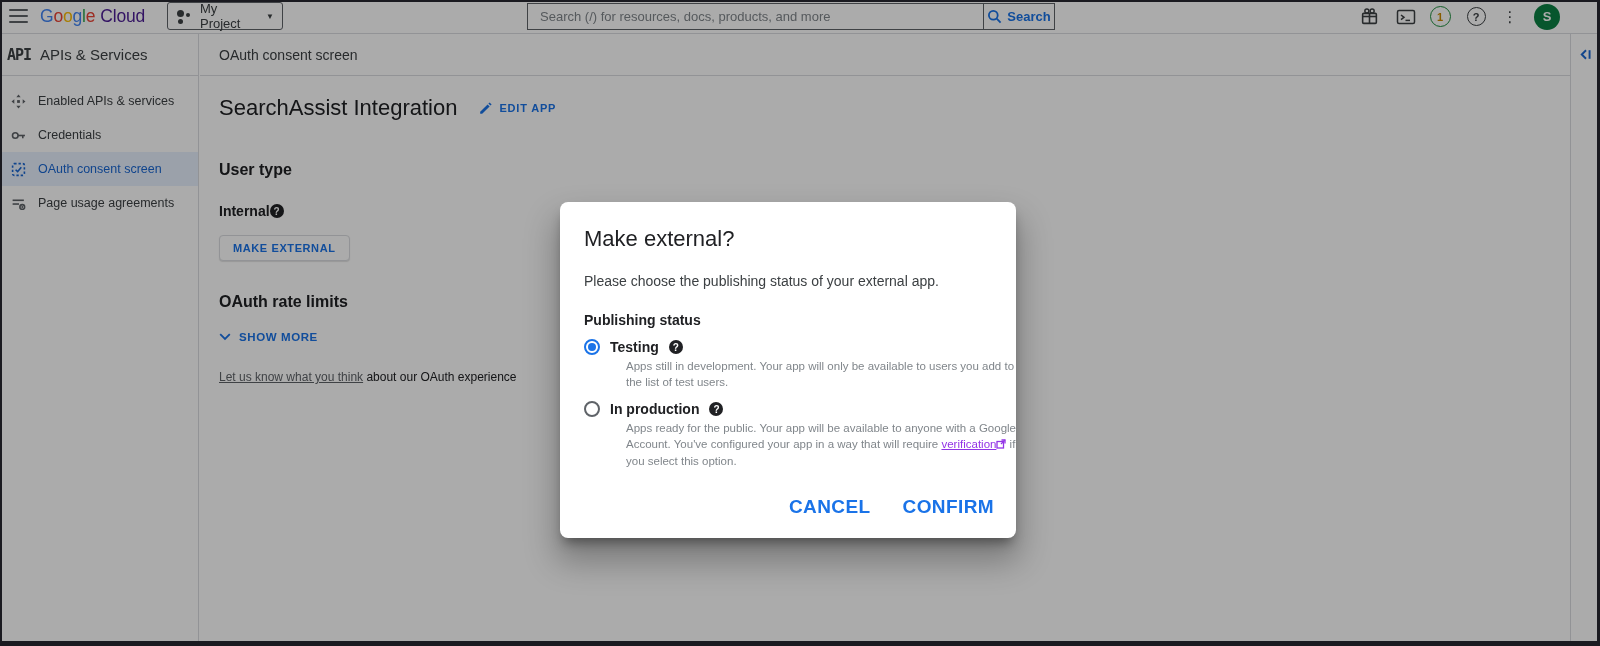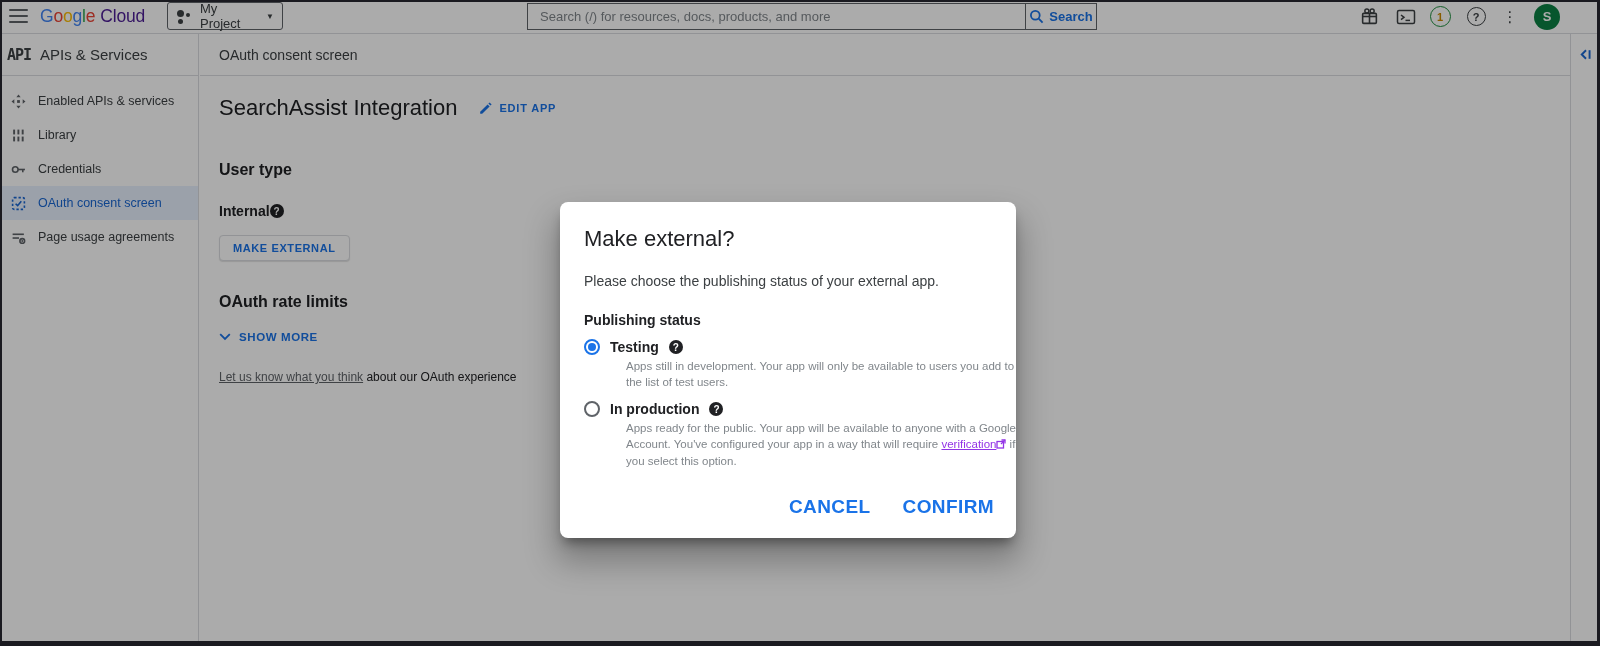--- a/index.html
+++ b/index.html
@@ -29,21 +29,21 @@
   .glogo .cloud{color:#4c1d95; margin-left:5px;}
   .project-btn{position:absolute; left:167px; top:2px; width:116px; height:28px; border:1.5px solid #5f6368; border-radius:3px; display:flex; align-items:center; padding:0 8px; background:#fff; cursor:pointer;}
   .proj-icon{width:15px; height:15px; position:relative; margin-right:9px;}
   .proj-icon i{position:absolute; background:#3c4043; border-radius:50%; display:block;}
   .proj-icon i:nth-child(1){width:7px;height:7px;left:1px;top:1px;}
   .proj-icon i:nth-child(2){width:4px;height:4px;right:1px;top:4px;}
   .proj-icon i:nth-child(3){width:5px;height:5px;left:2px;bottom:0;}
   .project-btn .plabel{font-size:13px; color:var(--text-secondary); flex:1;}
   .project-btn .caret{font-size:8px; color:#3c4043; margin-left:6px;}
   .search-wrap{position:absolute; left:527px; top:3px; height:27px; display:flex;}
-  .search-input{width:499px; height:27px; border:1px solid #5f6368; background:#fff; font-family:inherit; font-size:13px; color:var(--text-secondary); padding:0 12px; outline:none;}
+  .search-input{width:457px; height:27px; border:1px solid #5f6368; background:#fff; font-family:inherit; font-size:13px; color:var(--text-secondary); padding:0 12px; outline:none;}
   .search-input::placeholder{color:var(--text-muted);}
   .search-btn{width:72px; height:27px; margin-left:-1px; border:1px solid #5f6368; background:#fff; display:flex; align-items:center; justify-content:center; gap:5px; cursor:pointer;}
   .search-btn .lbl{font-size:13px; font-weight:bold; color:var(--accent-blue);}
   .tb-icons{position:absolute; right:0; top:0; height:33px;}
   .tb-ic{position:absolute; top:0; height:33px; display:flex; align-items:center; justify-content:center; cursor:pointer;}
   .circle-icon{width:19px; height:19px; border:1.6px solid #3c4043; border-radius:50%; display:flex; align-items:center; justify-content:center; font-size:11px; font-weight:bold; color:#3c4043;}
   .badge-circle{width:21px; height:21px; border:1.6px solid var(--badge-ring-green); border-radius:50%; display:flex; align-items:center; justify-content:center; font-size:11px; color:var(--badge-number); font-weight:bold;}
   .more-dots{font-size:15px; color:#3c4043;}
   .avatar{width:26px; height:26px; border-radius:50%; background:var(--avatar-green); color:#fff; font-size:13px; font-weight:bold; display:flex; align-items:center; justify-content:center;}
 
@@ -186,33 +186,20 @@
             <path class="fl" d="M0.5 7l2.6-2v4z"></path>
             <path class="fl" d="M13.5 7l-2.6-2v4z"></path>
             <rect class="fl" x="5.7" y="5.7" width="2.6" height="2.6"></rect>
           </svg>
         </span>
       <span class="nav-lbl">Enabled APIs &amp; services</span>
     </div>
     <div class="sidebar-item">
       <span class="nav-ic">
           <svg width="15" height="15" viewBox="0 0 14 14">
-            <rect class="fl" x="2" y="1.5" width="1.8" height="4.5"></rect>
-            <rect class="fl" x="6" y="1.5" width="1.8" height="4.5"></rect>
-            <rect class="fl" x="10" y="1.5" width="1.8" height="4.5"></rect>
-            <rect class="fl" x="2" y="8" width="1.8" height="4.5"></rect>
-            <rect class="fl" x="6" y="8" width="1.8" height="4.5"></rect>
-            <rect class="fl" x="10" y="8" width="1.8" height="4.5"></rect>
-          </svg>
-        </span>
-      <span class="nav-lbl">Library</span>
-    </div>
-    <div class="sidebar-item">
-      <span class="nav-ic">
-          <svg width="15" height="15" viewBox="0 0 14 14">
             <circle class="st" cx="4" cy="7" r="2.6"></circle>
             <line class="st" x1="6.6" y1="7" x2="13" y2="7"></line>
             <line class="st" x1="11" y1="7" x2="11" y2="9.6"></line>
           </svg>
         </span>
       <span class="nav-lbl">Credentials</span>
     </div>
     <div class="sidebar-item on">
       <span class="nav-ic">
           <svg width="15" height="15" viewBox="0 0 14 14">

